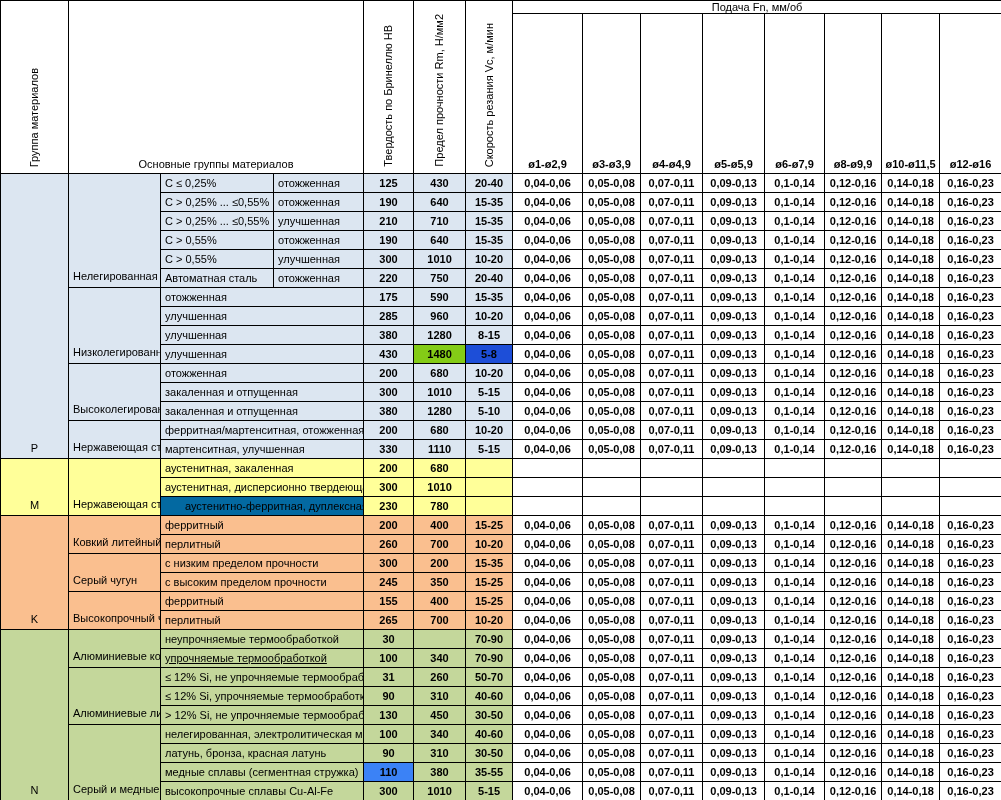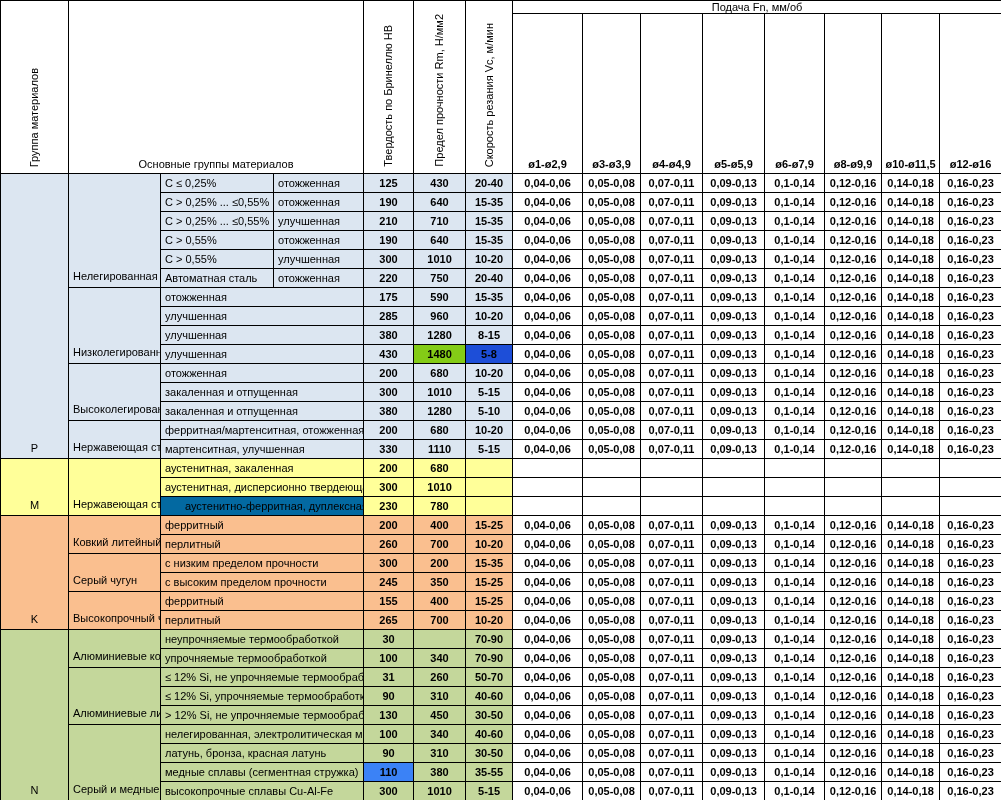--- a/index.html
+++ b/index.html
@@ -428,21 +428,21 @@
           <td class="num">0,04-0,06</td>
           <td class="num">0,05-0,08</td>
           <td class="num">0,07-0,11</td>
           <td class="num">0,09-0,13</td>
           <td class="num">0,1-0,14</td>
           <td class="num">0,12-0,16</td>
           <td class="num">0,14-0,18</td>
           <td class="num">0,16-0,23</td>
         </tr>
         <tr class="body-row">
-          <td class="txt" colspan="2" style="background: rgb(196, 215, 155);">упрочняемые термообработкой</td>
+          <td class="txt" colspan="2" style="background: rgb(196, 215, 155); text-decoration: underline;">упрочняемые термообработкой</td>
           <td class="num" style="background: rgb(196, 215, 155);">100</td>
           <td class="num" style="background: rgb(196, 215, 155);">340</td>
           <td class="num" style="background: rgb(196, 215, 155);">70-90</td>
           <td class="num">0,04-0,06</td>
           <td class="num">0,05-0,08</td>
           <td class="num">0,07-0,11</td>
           <td class="num">0,09-0,13</td>
           <td class="num">0,1-0,14</td>
           <td class="num">0,12-0,16</td>
           <td class="num">0,14-0,18</td>

